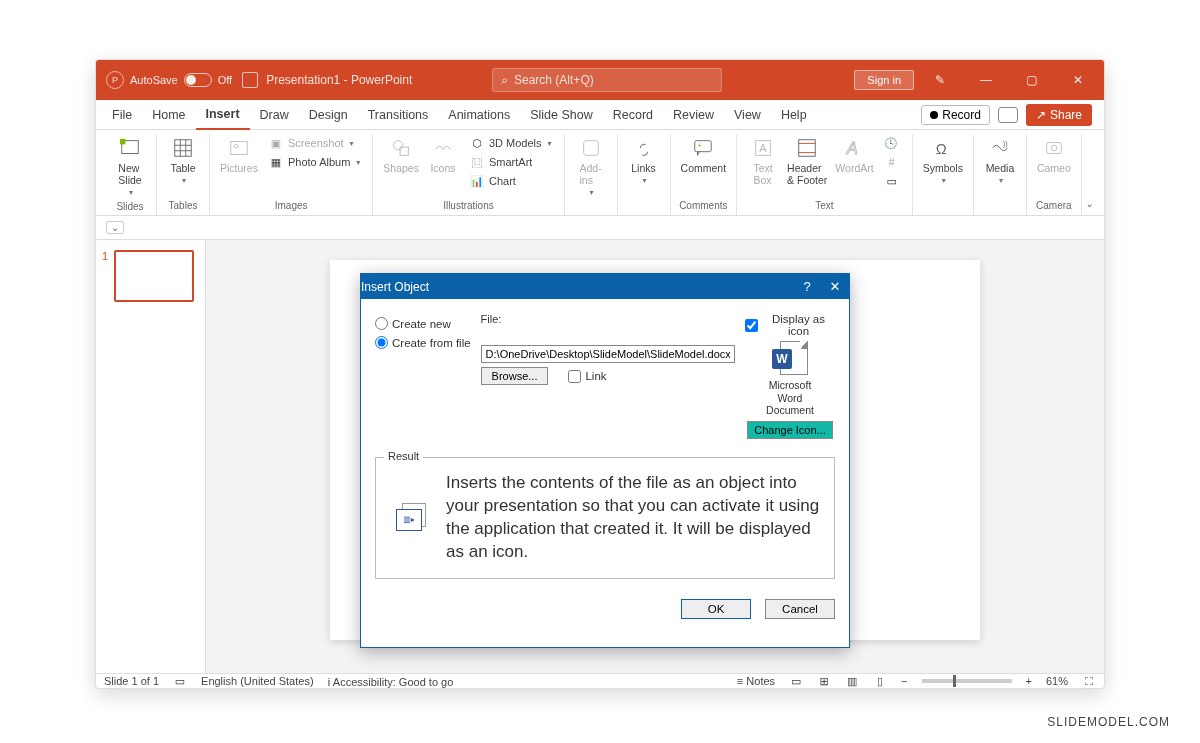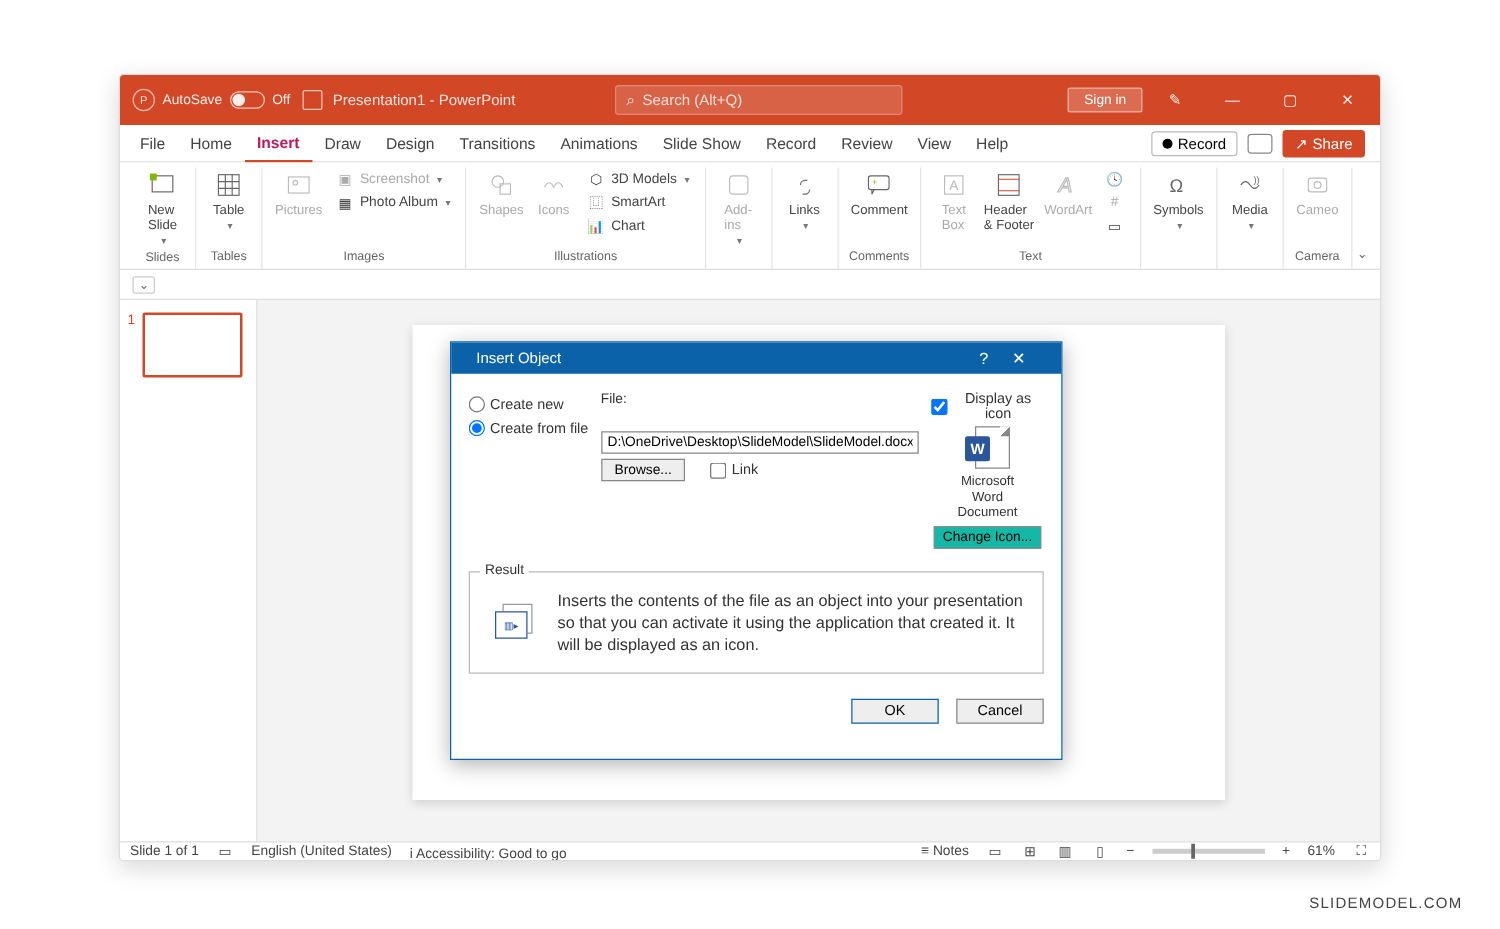--- a/index.html
+++ b/index.html
@@ -11,21 +11,21 @@
 .toggle { width: 28px; height: 14px; border: 1px solid rgba(255,255,255,.7); border-radius: 8px; margin: 0 6px; position: relative; }
 .toggle::after { content:''; width:10px;height:10px;background:rgba(255,255,255,.9);border-radius:50%;position:absolute;left:1px;top:1px;}
 .save-icon { width:16px;height:16px;border:1px solid rgba(255,255,255,.7);border-radius:2px;margin-right:8px;}
 .doc-title { font-size: 12px; color: rgba(255,255,255,.85); }
 .searchbox { margin-left: 80px; background: rgba(255,255,255,.15); border:1px solid rgba(255,255,255,.25); border-radius:3px; height:24px; width: 230px; display:flex; align-items:center; padding:0 8px; color:rgba(255,255,255,.8); font-size:12px; gap:6px;}
 .tb-right { margin-left:auto; display:flex; align-items:center; gap:6px; }
 .signin-btn { background: rgba(255,255,255,.2); border:1px solid rgba(255,255,255,.5); color:#fff; font-size:11px; padding:3px 12px; border-radius:2px;}
 .win-btn { width:40px; height:28px; display:flex;align-items:center;justify-content:center;color:rgba(255,255,255,.9);font-size:12px;}
 .menubar { background:#fff; border-bottom:1px solid #ddd; height:30px; display:flex; align-items:center; padding:0 6px; position:relative;}
 .menubar .tab { font-size:12.5px; padding:0 10px; height:30px; display:flex; align-items:center; color:#444; cursor:pointer;}
-.menubar .tab.active { color:#be185d; border-bottom:2px solid #d24726; font-weight:600; margin-bottom:-1px;}
+.menubar .tab.active { color:#404040; border-bottom:2px solid #d24726; font-weight:600; margin-bottom:-1px;}
 .menubar-right { margin-left:auto; display:flex; align-items:center; gap:8px; padding-right:6px;}
 .record-btn { border:1px solid #bbb; border-radius:3px; font-size:12px; padding:2px 8px; display:flex; align-items:center; gap:4px;}
 .record-dot{width:8px;height:8px;background:#000;border-radius:50%;}
 .comment-icon{width:20px;height:16px;border:1px solid #888;border-radius:3px;}
 .share-btn { background:#d24726; color:#fff; font-size:12px; padding:4px 10px; border-radius:3px; display:flex;align-items:center;gap:4px;}
 .ribbon { background:#fff; border-bottom:1px solid #ddd; height:86px; display:flex; padding:4px 8px 0 8px; position:relative;}
 .rgroup { display:flex; flex-direction:column; align-items:center; border-right:1px solid #e5e5e5; padding:0 6px; }
 .rgroup:last-child{border-right:none;}
 .rgroup-body{display:flex;align-items:flex-start;flex:1;}
 .rgroup-label{font-size:10px;color:#666;padding:2px 0 4px 0;}
@@ -48,21 +48,21 @@
 .thumb{width:80px;height:52px;background:#fff;border:2px solid #d24726;border-radius:2px;}
 .canvas-area{flex:1;display:flex;align-items:flex-start;justify-content:center;padding:20px;position:relative;}
 .slide{width:650px;height:380px;background:#fff;box-shadow:0 2px 8px rgba(0,0,0,.15);}
 .statusbar{height:15px;border-top:1px solid #ddd;background:#fff;display:flex;align-items:center;font-size:11px;color:#444;padding:0 8px;gap:14px;}
 .statusbar .spacer{flex:1;}
 .sb-icon{width:14px;height:14px;display:inline-flex;align-items:center;justify-content:center;}
 .zoom-slider{width:90px;height:4px;background:#ccc;position:relative;}
 .zoom-slider::after{content:'';position:absolute;left:35%;top:-4px;width:3px;height:12px;background:#666;}
 
 .dialog{position:absolute;left:360px;top:273px;width:490px;background:#fff;border:1px solid #0b62a8;box-shadow:0 4px 16px rgba(0,0,0,.3);}
-.dlg-title{background:#0b62a8;color:#fff;font-size:12px;padding:5px 20px;display:flex;align-items:flex-start;}
+.dlg-title{background:#0b62a8;color:#fff;font-size:12px;padding:5px 0;display:flex;align-items:center;}
 .dlg-title .spacer{flex:1;}
 .dlg-title .tbtn{width:28px;text-align:center;cursor:pointer;font-size:13px;}
 .dlg-body{padding:14px 14px 10px 14px;font-size:11.5px;color:#333;}
 .dlg-row{display:flex;gap:10px;}
 .radio-col{display:flex;flex-direction:column;gap:6px;padding-top:4px;}
 .file-col{flex:1;}
 .file-label{font-size:11px;margin-bottom:20px;}
 .file-input{width:100%;border:1px solid #888;padding:2px 4px;font-size:11px;font-family:inherit;}
 .file-row2{display:flex;align-items:center;gap:20px;margin-top:4px;}
 .browse-btn{border:1px solid #888;background:#eee;font-size:11px;padding:2px 10px;cursor:pointer;}
@@ -74,21 +74,21 @@
 .word-page::before{content:'';position:absolute;right:-1px;top:-1px;width:8px;height:8px;background:linear-gradient(135deg,#fff 50%,#888 50%);}
 .word-badge{position:absolute;left:0;top:8px;width:20px;height:20px;background:#2b579a;color:#fff;font-weight:bold;font-size:12px;display:flex;align-items:center;justify-content:center;border-radius:2px;}
 .icon-caption{font-size:10.5px;line-height:1.2;}
 .change-icon-btn{border:1px solid #888;background:#14b8a6;font-size:11px;padding:2px 6px;margin-top:4px;cursor:pointer;}
 .result-box{border:1px solid #bbb;margin-top:18px;position:relative;padding:14px 10px 14px 20px;}
 .result-label{position:absolute;top:-8px;left:8px;background:#fff;padding:0 4px;font-size:11px;color:#333;}
 .result-inner{display:flex;gap:14px;align-items:center;}
 .result-icon{width:36px;height:30px;flex-shrink:0;position:relative;}
 .result-icon .back{position:absolute;left:6px;top:0;width:24px;height:24px;border:1px solid #999;background:#fff;}
 .result-icon .front{position:absolute;left:0;top:6px;width:26px;height:22px;border:1px solid #2b579a;background:#fff;display:flex;align-items:center;justify-content:center;font-size:8px;color:#2b579a;}
-.result-text{font-size:13px;line-height:1.35;}
+.result-text{font-size:17px;line-height:1.35;}
 .dlg-buttons{display:flex;justify-content:flex-end;gap:14px;padding:10px 14px 28px 14px;}
 .dlg-btn{width:70px;padding:3px 0;font-size:11.5px;border:1px solid #888;background:#eee;cursor:pointer;text-align:center;}
 .dlg-btn.primary{border:1.5px solid #0b62a8;}
 .watermark{position:absolute;right:30px;bottom:14px;font-size:12px;letter-spacing:1px;color:#444;margin-left:20px;}
 input[type=radio],input[type=checkbox]{margin:0;}
 label{display:flex;align-items:center;gap:4px;}
 </style>
 </head>
 <body>
 

